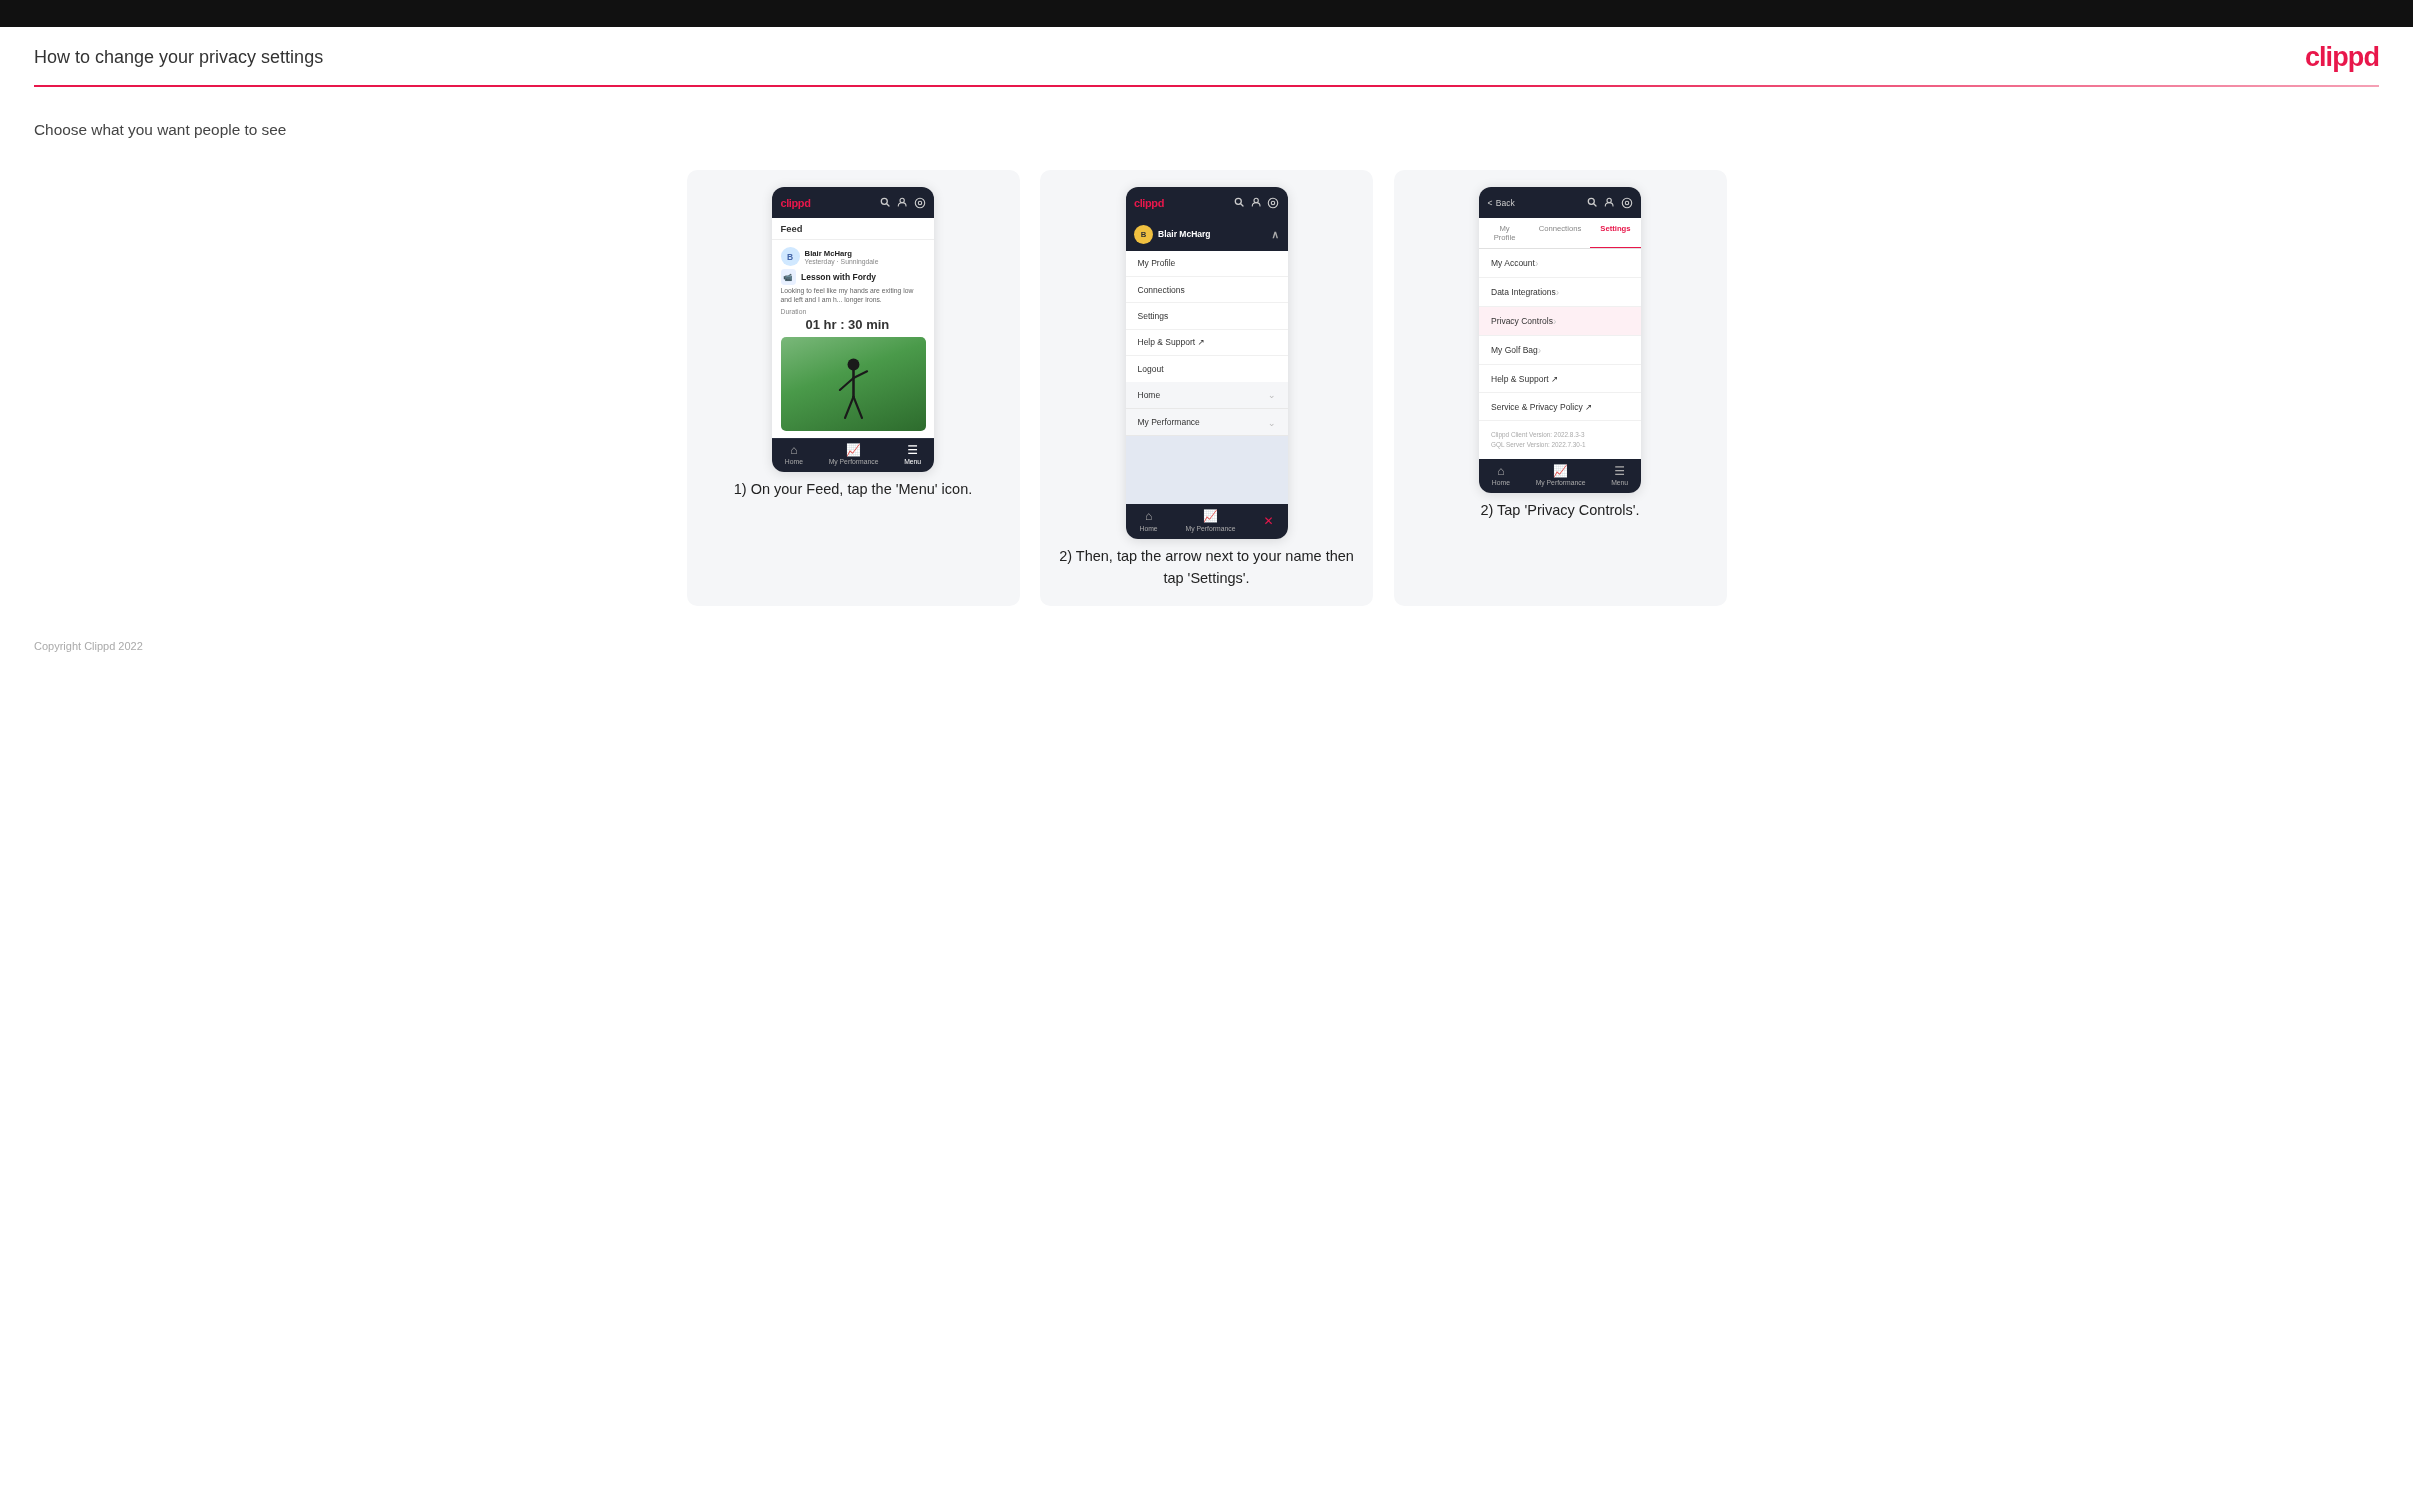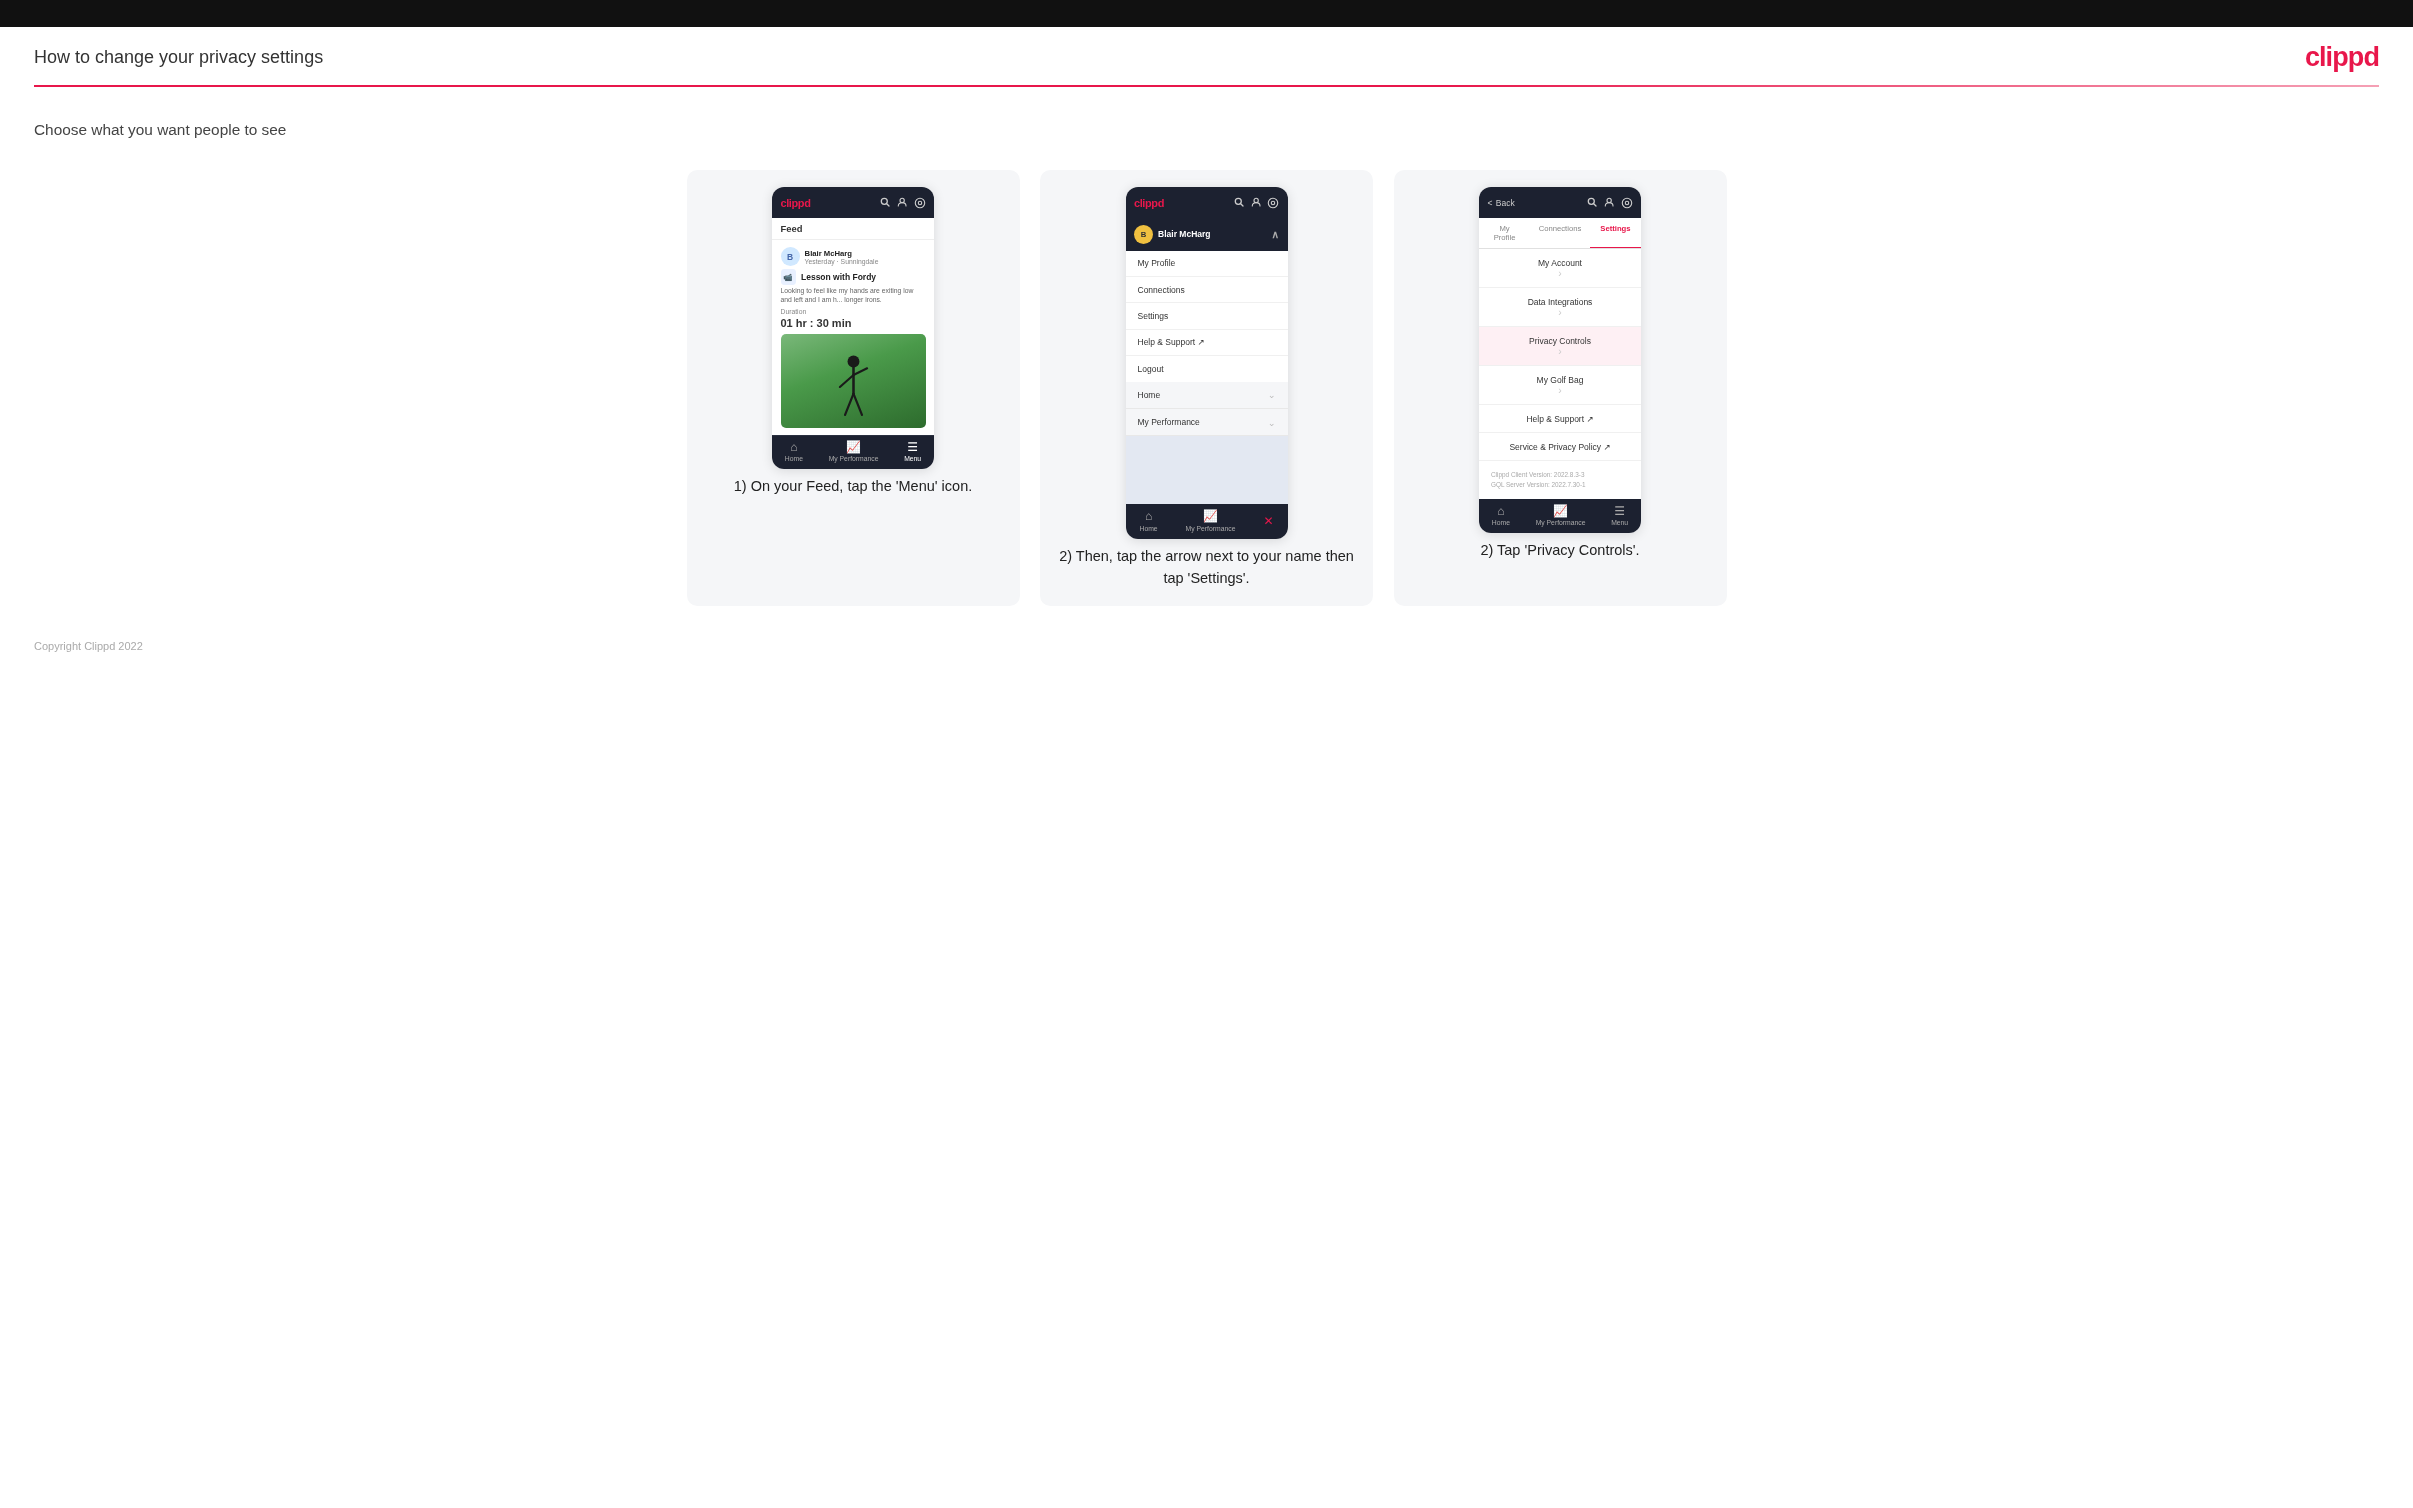--- a/index.html
+++ b/index.html
@@ -191,24 +191,25 @@
       color: #666;
       margin-bottom: 3.4px;
       line-height: 1.3;
     }
     .post-duration {
       font-size: 6.8px;
       color: #888;
       margin-bottom: 1.7px;
     }
     .post-time {
-      font-size: 11px;
+      font-size: 13px;
       font-weight: 600;
       color: #333;
       margin-bottom: 5.1px;
+      margin-left: 25px;
     }
     .post-image {
       width: 100%;
       height: 94px;
       background: linear-gradient(160deg, #7ab87a 0%, #4a9a4a 40%, #2d6b2d 100%);
       border-radius: 5.1px;
       overflow: hidden;
       position: relative;
       display: flex;
       align-items: flex-end;
@@ -366,21 +367,20 @@
       background: #fff;
     }
     .settings-item {
       display: flex;
       align-items: center;
       justify-content: flex-start;
       padding: 8.5px 12px;
       font-size: 8.5px;
       color: #333;
       border-bottom: 0.9px solid #f0f0f0;
-      flex-direction: column;
     }
     .settings-item.active-highlight {
       background: #fef0f4;
     }
     .settings-chevron {
       color: #ccc;
       font-size: 10.3px;
     }
     .settings-version {
       padding: 8.5px 12px;

